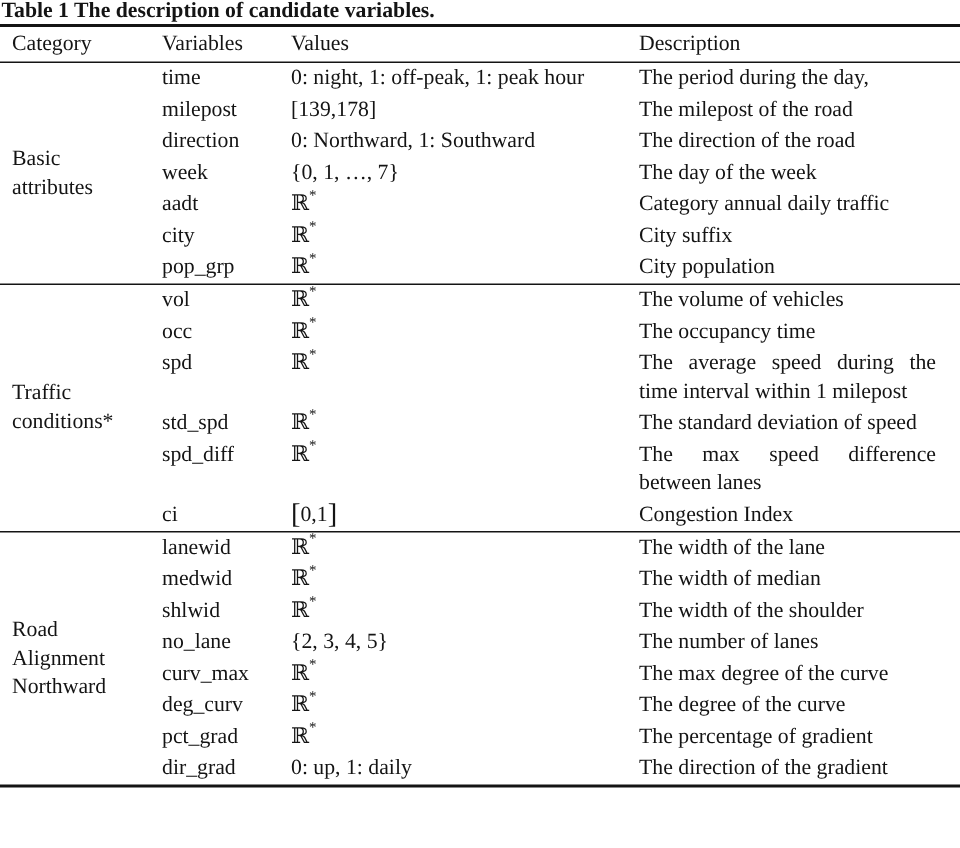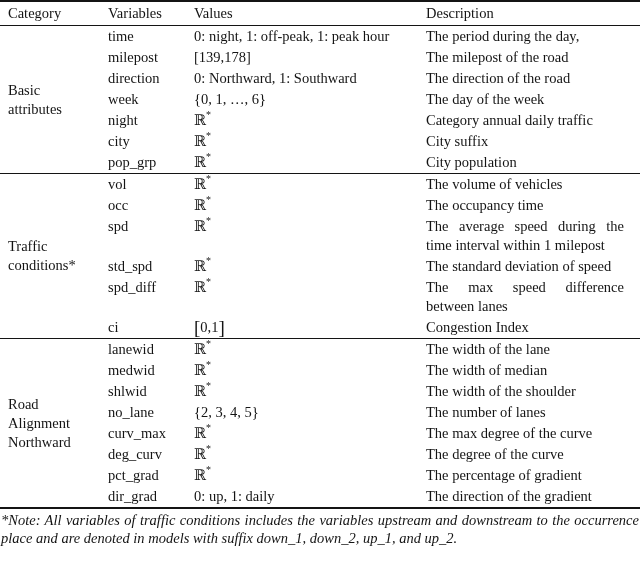--- a/index.html
+++ b/index.html
@@ -78,20 +78,21 @@
     font-size: 14.5px;
     line-height: 18px;
     text-align: justify;
     padding: 2px 1px 0 1px;
   }
 </style>
 </head>
 <body>
 
 <div class="page">
+  <div class="tbl-title">Table 1 The description of candidate variables.</div>
 
   <table class="vars">
     <colgroup>
       <col class="c-cat">
         <col class="c-var">
         <col class="c-val">
         <col class="c-desc">
     </colgroup>
     <thead>
       <tr>
@@ -113,25 +114,25 @@
           <td class="val">[139,178]</td>
           <td class="desc">The milepost of the road</td>
         </tr>
         <tr>
           <td class="var">direction</td>
           <td class="val">0: Northward, 1: Southward</td>
           <td class="desc">The direction of the road</td>
         </tr>
         <tr>
           <td class="var">week</td>
-          <td class="val">{0, 1, …, 6}</td>
+          <td class="val">{0, 1, …, 7}</td>
           <td class="desc">The day of the week</td>
         </tr>
         <tr>
-          <td class="var">night</td>
+          <td class="var">aadt</td>
           <td class="val"><span class="bb">ℝ</span><sup>*</sup></td>
           <td class="desc">Category annual daily traffic</td>
         </tr>
         <tr>
           <td class="var">city</td>
           <td class="val"><span class="bb">ℝ</span><sup>*</sup></td>
           <td class="desc">City suffix</td>
         </tr>
         <tr>
           <td class="var">pop_grp</td>
@@ -210,14 +211,13 @@
           <td class="desc">The percentage of gradient</td>
         </tr>
         <tr>
           <td class="var">dir_grad</td>
           <td class="val">0: up, 1: daily</td>
           <td class="desc">The direction of the gradient</td>
         </tr>
       </tbody>
     </table>
 
-  <div class="footnote">*Note: All variables of traffic conditions includes the variables upstream and downstream to the occurrence place and are denoted in models with suffix down_1, down_2, up_1, and up_2.</div>
 </div>
 
 </body></html>

